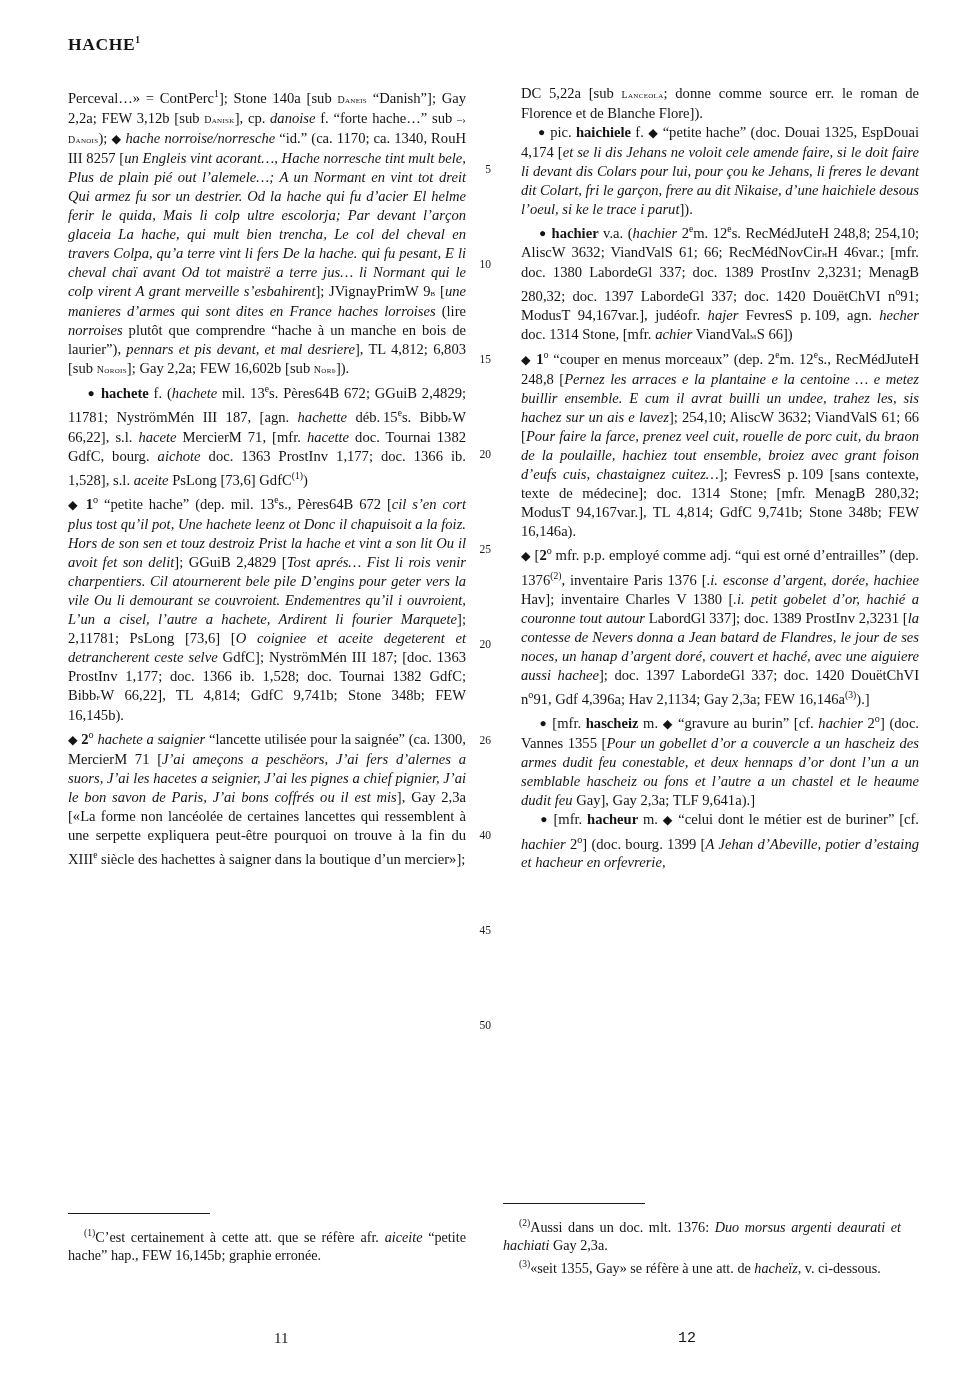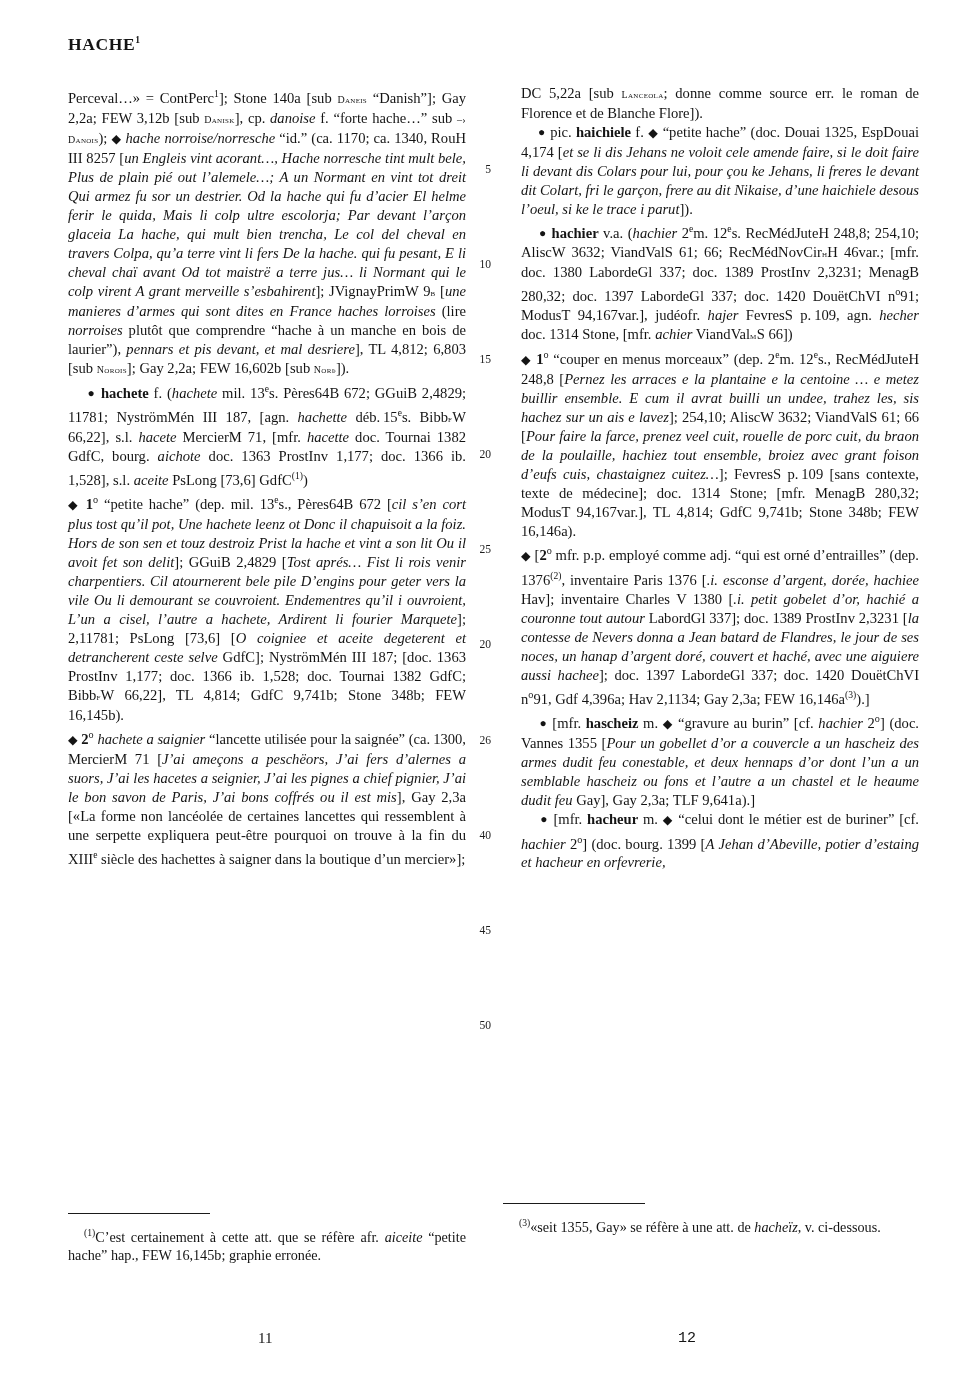--- a/index.html
+++ b/index.html
@@ -116,21 +116,21 @@
   }
   .linenums span { display: block; height: 19.02px; }
   .linenums span.blank { visibility: hidden; }
 
   
   .folio {
     position: absolute;
     top: 1330px;
     font-size: 15px;
   }
-  .folio-left  { left: 258px; }
+  .folio-left  { left: 274px; }
   .folio-right { left: 678px; font-family: Liberation Mono, monospace; }
 </style>
 </head>
 <body>
 
 <div class="page">
 
   <div class="running-head"><span>HACHE</span><span class="sup">1</span></div>
 
   <div class="col col-left">
@@ -215,19 +215,20 @@
   </div>
 
   <div class="fnrule fnrule-left"></div>
   <div class="fnrule fnrule-right"></div>
 
   <div class="footnote footnote-left">
     <p><span class="sup">(1)</span>C’est certainement à cette att. que se réfère afr. <i>aiceite</i> “petite hache” hap., FEW 16,145b; graphie erronée.</p>
   </div>
 
   <div class="footnote footnote-right">
+    <p><span class="sup">(2)</span>Aussi dans un doc. mlt. 1376: <i>Duo morsus argenti deaurati et hachiati</i> Gay 2,3a.</p>
     <p><span class="sup">(3)</span>«seit 1355, Gay» se réfère à une att. de <i>hacheïz</i>, v. ci-dessous.</p>
   </div>
 
   <div class="folio folio-left">11</div>
   <div class="folio folio-right">12</div>
 
 </div>
 
 </body></html>

